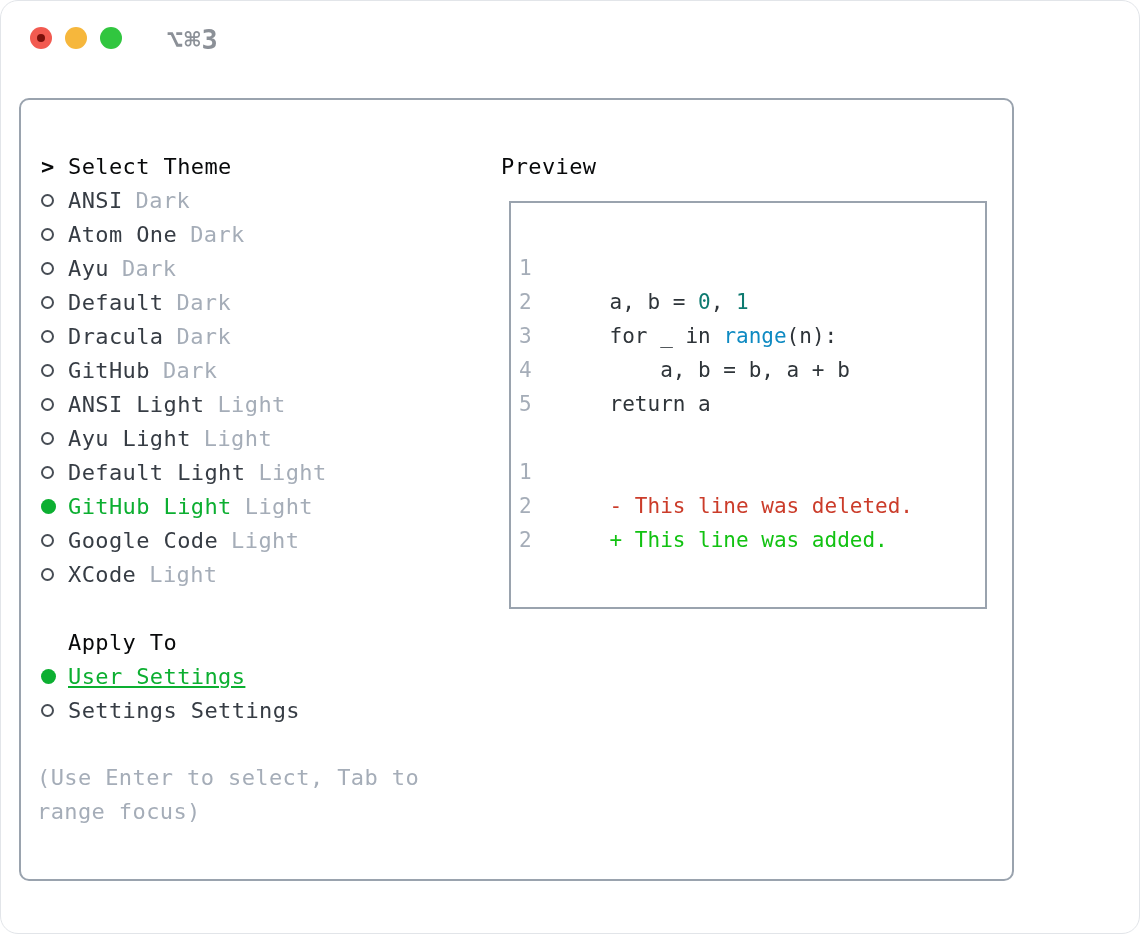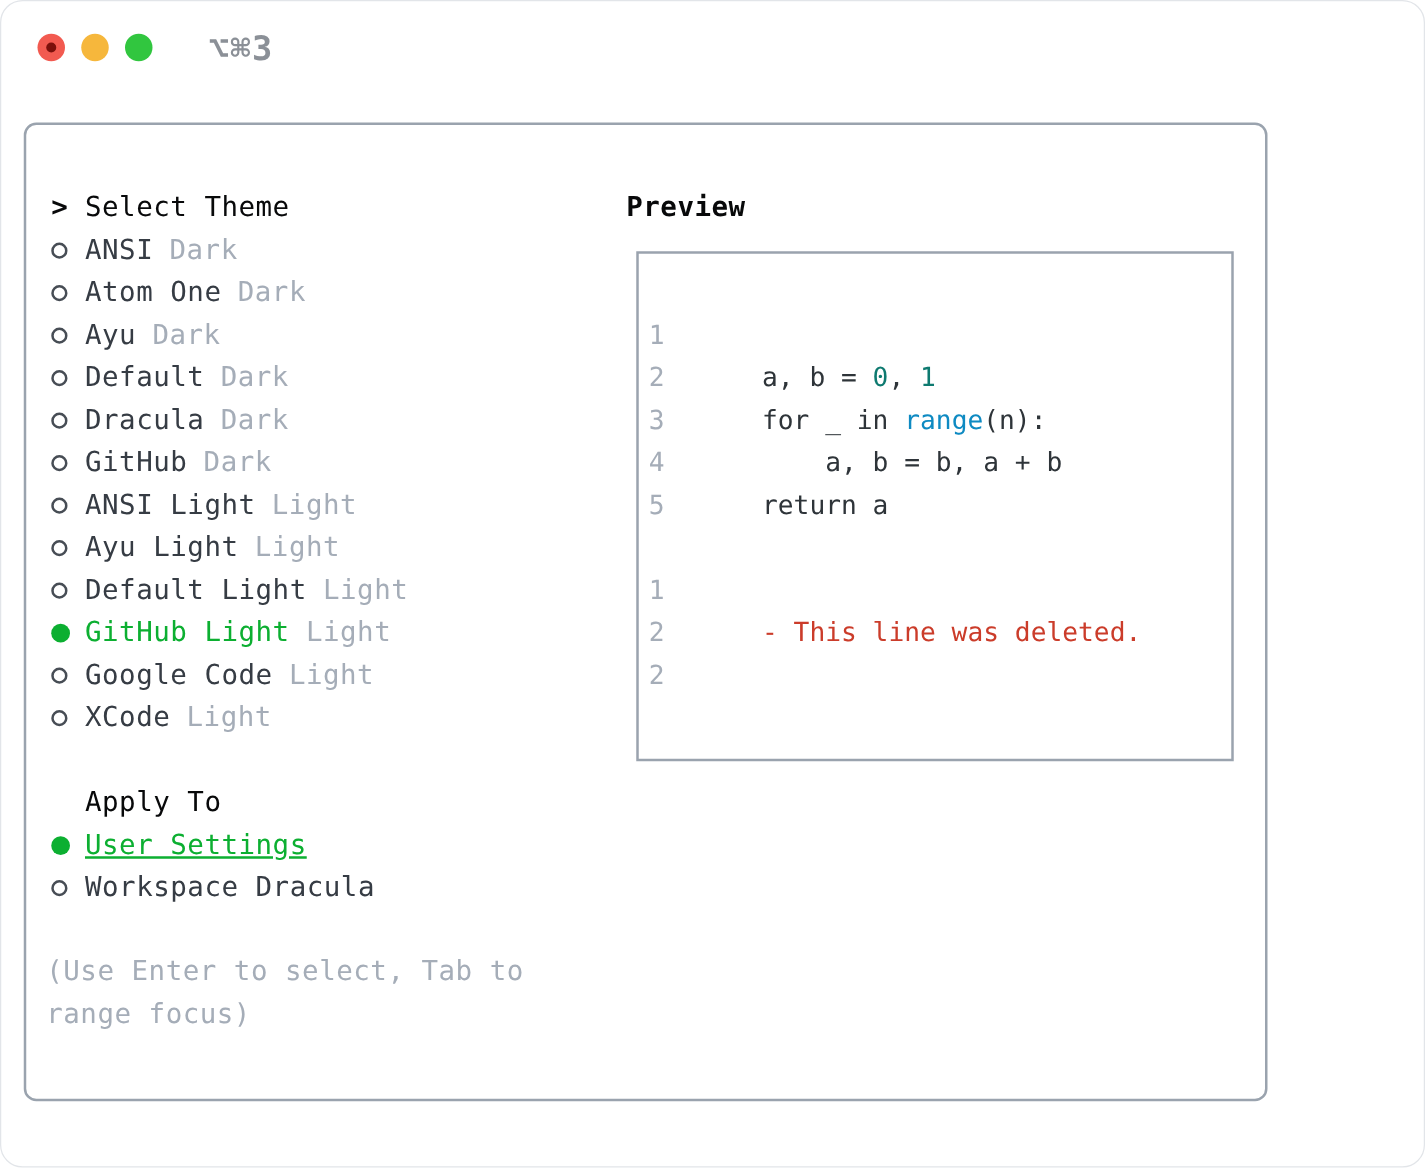--- a/index.html
+++ b/index.html
@@ -50,21 +50,21 @@
   .spacer { height: 34px; }
   .hint {
     margin-left: -4px; width: 420px;
     color: #a5adb8; font-size: 22px; line-height: 34px; letter-spacing: 0.4px;
   }
 
   
   .preview-title {
     position: absolute; left: 480px; top: 49px; height: 34px;
     display: flex; align-items: center;
-    font-size: 22px; font-weight: bold; color: #08090a; letter-spacing: 0.4px;
+    font-size: 22px; font-weight: normal; color: #08090a; letter-spacing: 0.4px;
   }
   .preview-box {
     position: absolute; left: 488px; top: 101px; width: 478px; height: 408px;
     border: 2px solid #9aa3ae; background: #ffffff;
     padding: 48px 0 0 8px; overflow: hidden;
   }
   .cline { display: flex; height: 34px; align-items: center; font-size: 21px; }
   .gutter { flex: 0 0 40px; width: 40px; color: #a5adb8; white-space: pre; }
   .codetext { white-space: pre; color: #2e3439; }
   .tok-plain    { color: #2e3439; }
@@ -207,21 +207,21 @@
         <span class="marker-col">
             <span class="radio on"></span>
           </span>
         <span class="opt-label">User Settings</span>
       </div>
 
       <div class="row">
         <span class="marker-col">
             <span class="radio"></span>
           </span>
-        <span class="opt-label">Workspace Dracula</span>
+        <span class="opt-label">Settings Settings</span>
       </div>
 
       <div class="spacer"></div>
 
       <div class="hint">(Use Enter to select, Tab to range focus)</div>
 
     </div>
 
     <div class="preview-title">Preview</div>
 
@@ -257,18 +257,19 @@
         <span class="gutter">1</span>
       </div>
 
       <div class="cline">
         <span class="gutter">2</span>
         <span class="codetext diff-deleted">    - This line was deleted.</span>
       </div>
 
       <div class="cline">
         <span class="gutter">2</span>
+        <span class="codetext diff-added">    + This line was added.</span>
       </div>
 
     </div>
 
   </div>
 </div>
 
 </body></html>

